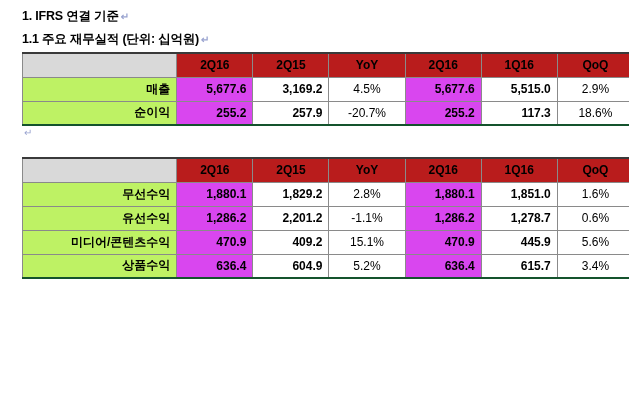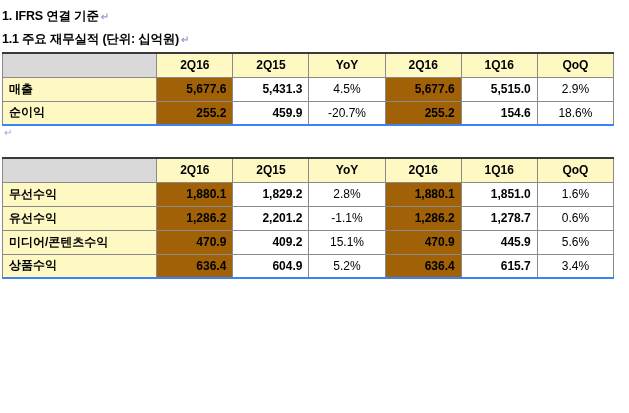--- a/index.html
+++ b/index.html
@@ -9,21 +9,21 @@
   }
   body {
     width: 629px;
     height: 413px;
     font-family: "Liberation Sans", sans-serif;
     color: #000000;
     overflow: hidden;
     position: relative;
   }
   .page {
-    padding: 6px 8px 0 0;
+    padding: 6px 8px 0 20px;
     box-sizing: border-box;
     width: 629px;
   }
   .h1 {
     font-size: 12.5px;
     font-weight: bold;
     letter-spacing: -0.2px;
     margin: 2px 0 6px 2px;
   }
   .h2 {
@@ -47,47 +47,47 @@
   th, td {
     border: 1px solid #8a8a8a;
     height: 24px;
     font-size: 12px;
     padding: 0 6px;
     box-sizing: border-box;
     white-space: nowrap;
     overflow: hidden;
   }
   thead th {
-    background: #fef9c3;
+    background: #b91c1c;
     font-weight: bold;
     text-align: center;
     border-top: 2px solid #3a3a3a;
     border-bottom: 1px solid #8a8a8a;
   }
   thead th.label-head {
     background: #d9d9d9;
   }
   tbody td.rowlabel {
-    text-align: left;
-    font-weight: bold;
-    background: #fef9c3;
+    text-align: right;
+    font-weight: bold;
+    background: #bef264;
   }
   tbody td.num {
     text-align: right;
     font-weight: bold;
   }
   tbody td.pct {
     text-align: center;
     font-weight: normal;
   }
   tbody td.shade {
-    background: #a16207;
+    background: #d946ef;
   }
   tbody tr.last td {
-    border-bottom: 2px solid #3b82f6;
+    border-bottom: 2px solid #14532d;
     margin-top: 31px;
   }
   .col-label { width: 154px; }
   .col-d { width: 76px; }
   .col-p { width: 76px; }
   .spacer-md { height: 18px; }
   .marker-row {
     font-size: 10px;
     color: #9aa4d0;
     margin: 1px 0 0 2px;
@@ -125,33 +125,33 @@
         <th>YoY</th>
         <th>2Q16</th>
         <th>1Q16</th>
         <th>QoQ</th>
       </tr>
     </thead>
     <tbody>
       <tr>
         <td class="rowlabel">매출</td>
         <td class="num shade">5,677.6</td>
-        <td class="num">5,431.3</td>
+        <td class="num">3,169.2</td>
         <td class="pct">4.5%</td>
         <td class="num shade">5,677.6</td>
         <td class="num">5,515.0</td>
         <td class="pct">2.9%</td>
       </tr>
       <tr class="last">
         <td class="rowlabel">순이익</td>
         <td class="num shade">255.2</td>
-        <td class="num">459.9</td>
+        <td class="num">257.9</td>
         <td class="pct">-20.7%</td>
         <td class="num shade">255.2</td>
-        <td class="num">154.6</td>
+        <td class="num">117.3</td>
         <td class="pct">18.6%</td>
       </tr>
     </tbody>
   </table>
 
   <div class="marker-row">
     <span class="pilcrow">↵</span>
   </div>
   <div class="spacer-md"></div>
 

